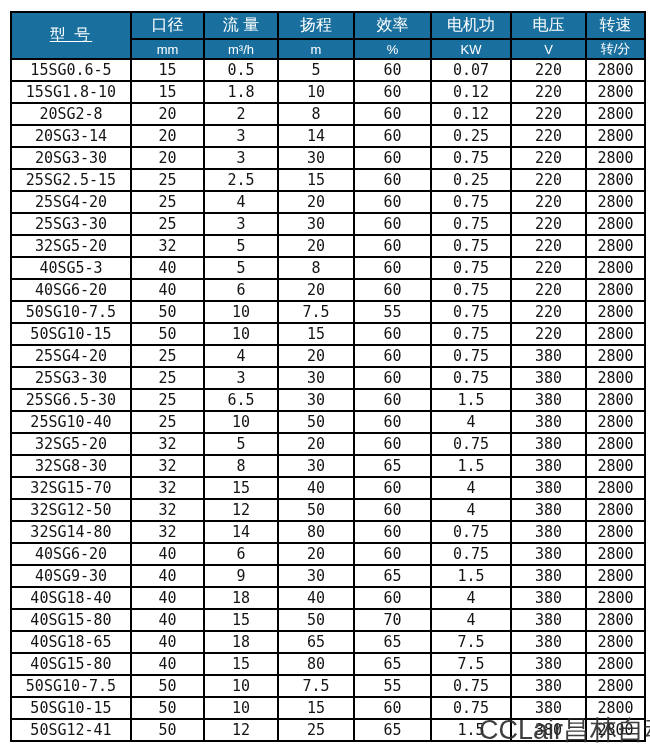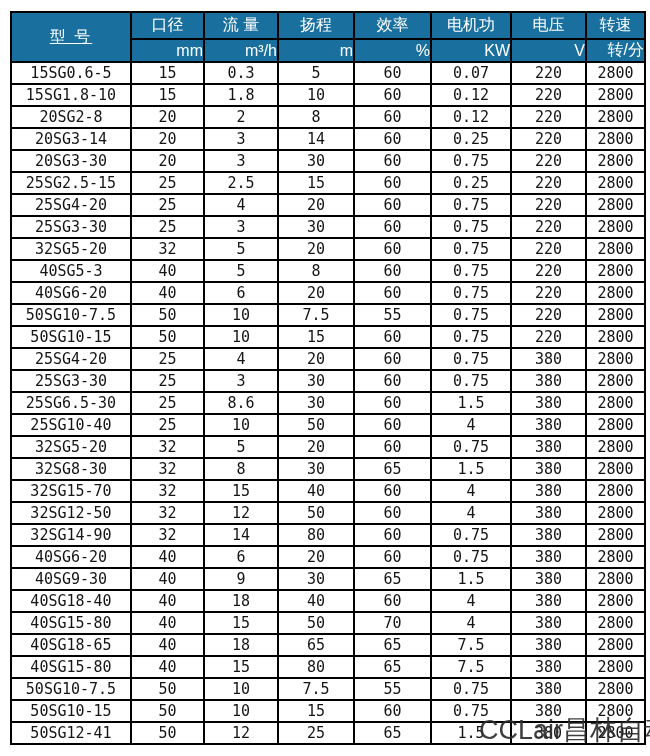--- a/index.html
+++ b/index.html
@@ -37,22 +37,21 @@
     color: #ffffff;
     font-family: "Liberation Sans", sans-serif;
     font-weight: normal;
   }
   table.spec thead tr.labels th {
     height: 25px;
     font-size: 16px;
   }
   table.spec thead tr.units th {
     height: 15px;
-    font-size: 16px;
-    text-align: right;
+    font-size: 13px;
   }
   table.spec thead th.model-head {
     font-size: 17px;
     letter-spacing: 2px;
     text-decoration: underline;
   }
   table.spec tbody td {
     background: #ffffff;
     color: #141414;
     height: 20px;
@@ -104,21 +103,21 @@
           <th>%</th>
           <th>KW</th>
           <th>V</th>
           <th>转/分</th>
         </tr>
       </thead>
     <tbody>
         <tr>
           <td>15SG0.6-5</td>
           <td>15</td>
-          <td>0.3</td>
+          <td>0.5</td>
           <td>5</td>
           <td>60</td>
           <td>0.07</td>
           <td>220</td>
           <td>2800</td>
         </tr>
         <tr>
           <td>15SG1.8-10</td>
           <td>15</td>
           <td>1.8</td>
@@ -254,21 +253,21 @@
           <td>3</td>
           <td>30</td>
           <td>60</td>
           <td>0.75</td>
           <td>380</td>
           <td>2800</td>
         </tr>
         <tr>
           <td>25SG6.5-30</td>
           <td>25</td>
-          <td>8.6</td>
+          <td>6.5</td>
           <td>30</td>
           <td>60</td>
           <td>1.5</td>
           <td>380</td>
           <td>2800</td>
         </tr>
         <tr>
           <td>25SG10-40</td>
           <td>25</td>
           <td>10</td>
@@ -312,21 +311,21 @@
           <td>32SG12-50</td>
           <td>32</td>
           <td>12</td>
           <td>50</td>
           <td>60</td>
           <td>4</td>
           <td>380</td>
           <td>2800</td>
         </tr>
         <tr>
-          <td>32SG14-90</td>
+          <td>32SG14-80</td>
           <td>32</td>
           <td>14</td>
           <td>80</td>
           <td>60</td>
           <td>0.75</td>
           <td>380</td>
           <td>2800</td>
         </tr>
         <tr>
           <td>40SG6-20</td>

